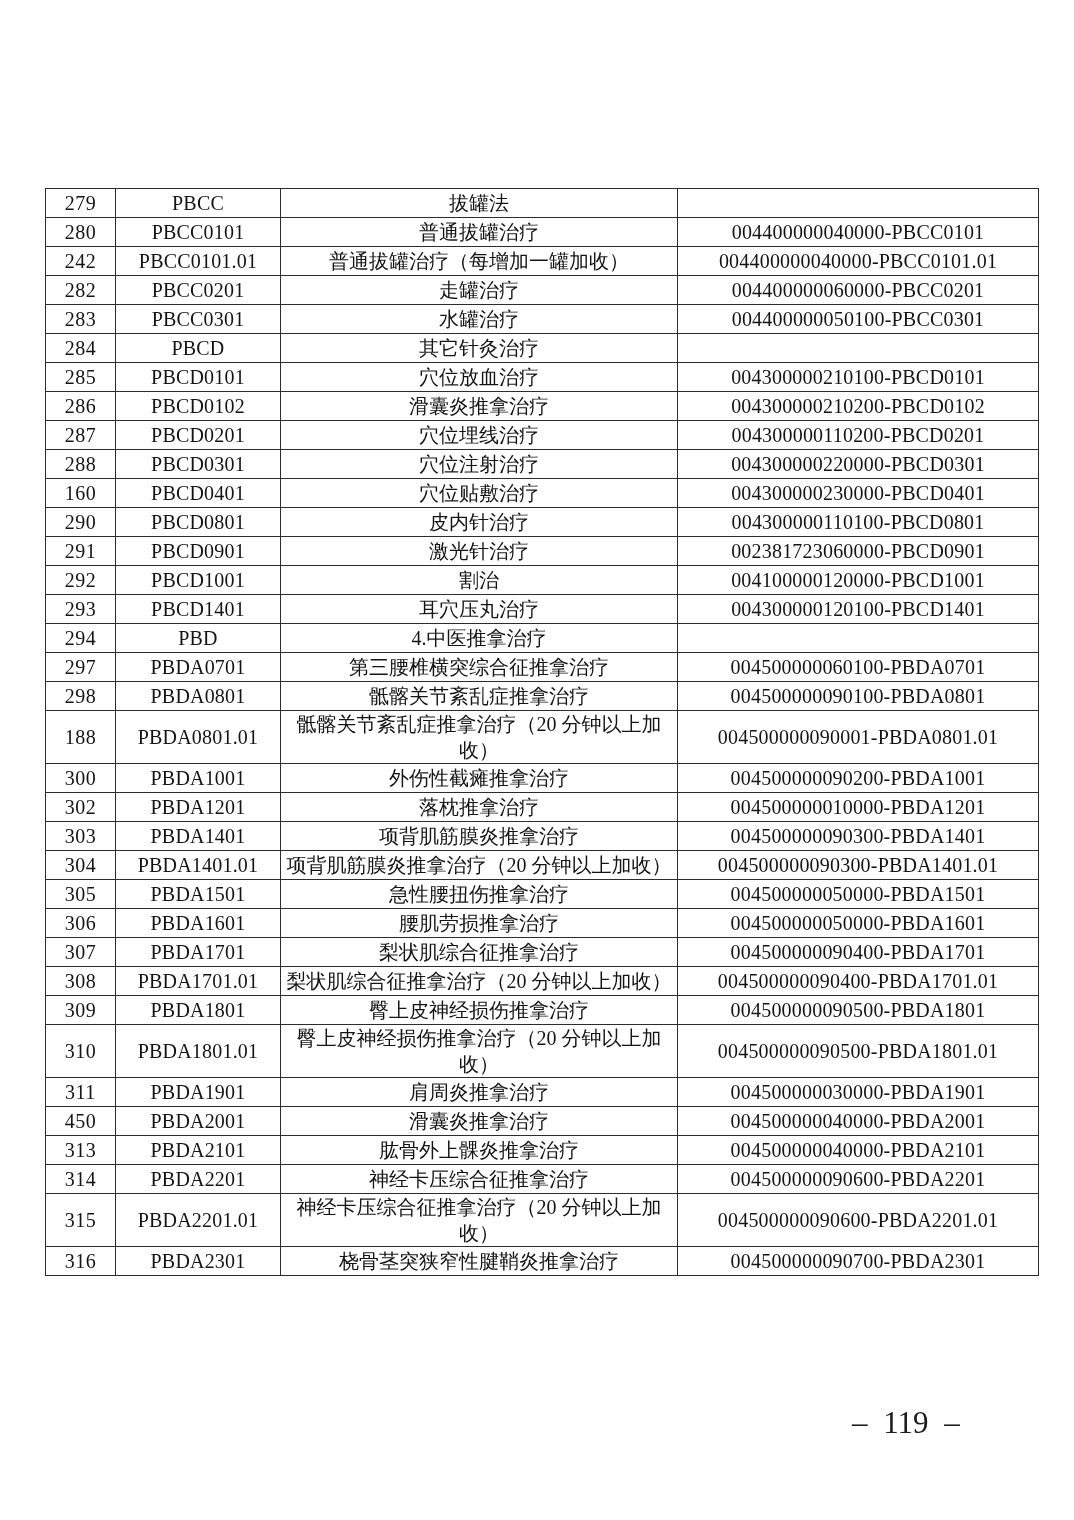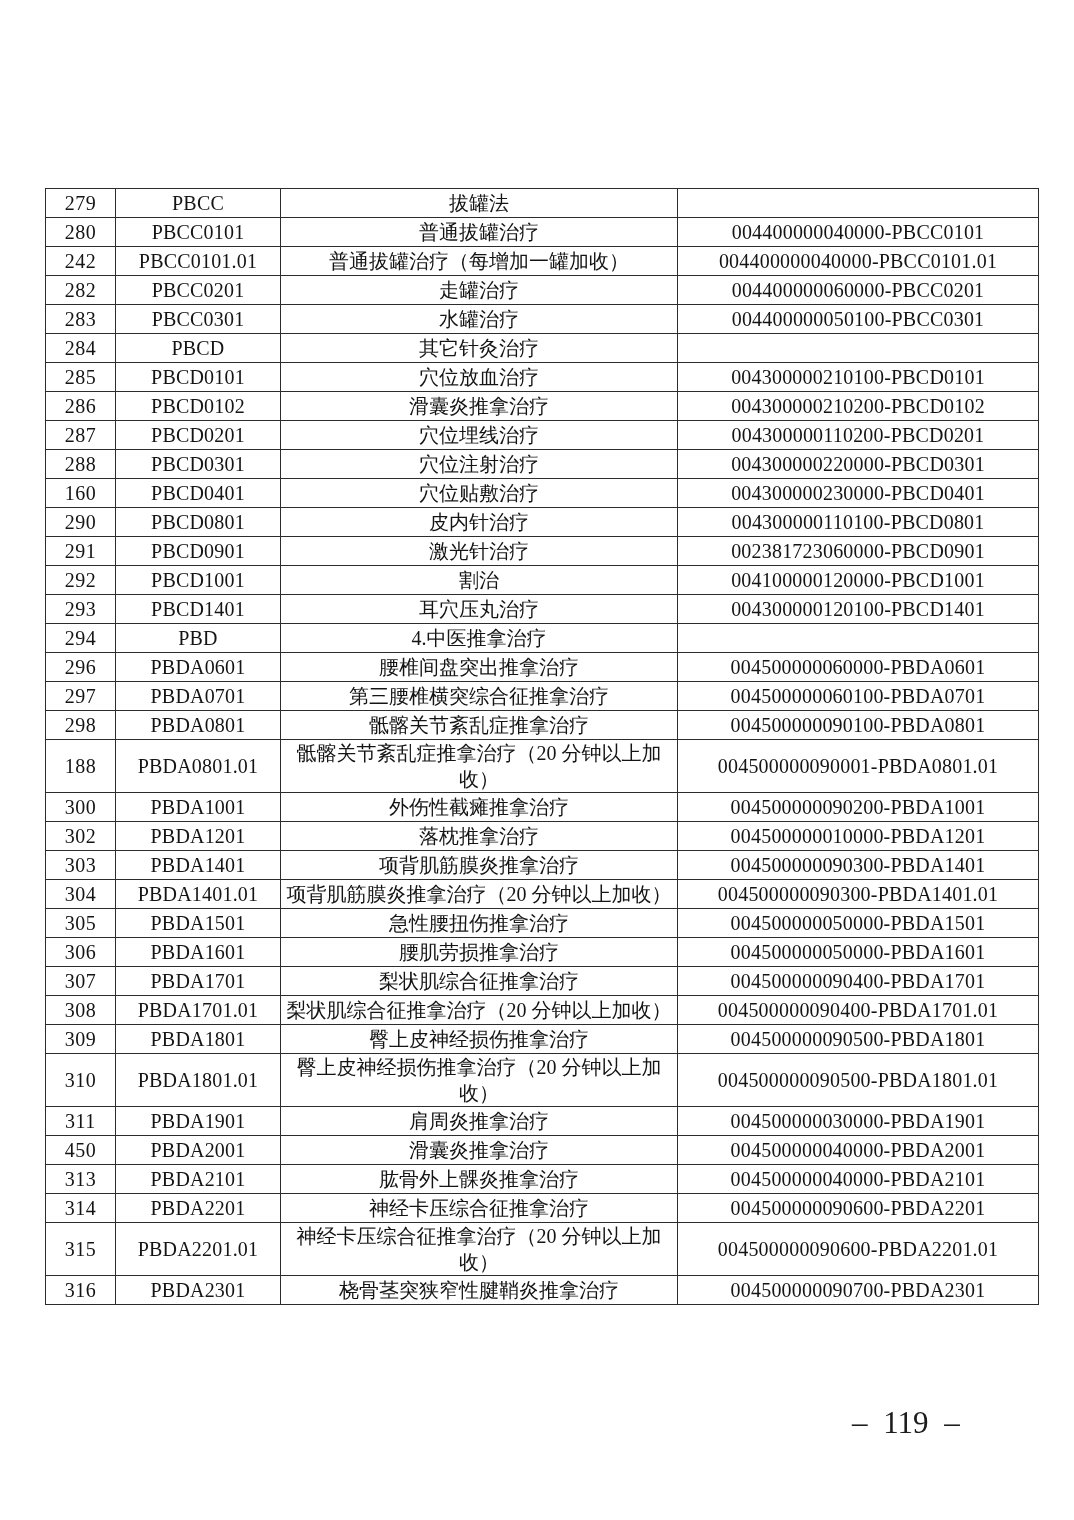--- a/index.html
+++ b/index.html
@@ -149,26 +149,20 @@
       <td class="c-name">耳穴压丸治疗</td>
       <td class="c-std">004300000120100-PBCD1401</td>
     </tr>
         <tr>
       <td class="c-num">294</td>
       <td class="c-code">PBD</td>
       <td class="c-name">4.中医推拿治疗</td>
       <td class="c-std"></td>
     </tr>
         <tr>
-      <td class="c-num">296</td>
-      <td class="c-code">PBDA0601</td>
-      <td class="c-name">腰椎间盘突出推拿治疗</td>
-      <td class="c-std">004500000060000-PBDA0601</td>
-    </tr>
-        <tr>
       <td class="c-num">297</td>
       <td class="c-code">PBDA0701</td>
       <td class="c-name">第三腰椎横突综合征推拿治疗</td>
       <td class="c-std">004500000060100-PBDA0701</td>
     </tr>
         <tr>
       <td class="c-num">298</td>
       <td class="c-code">PBDA0801</td>
       <td class="c-name">骶髂关节紊乱症推拿治疗</td>
       <td class="c-std">004500000090100-PBDA0801</td>

